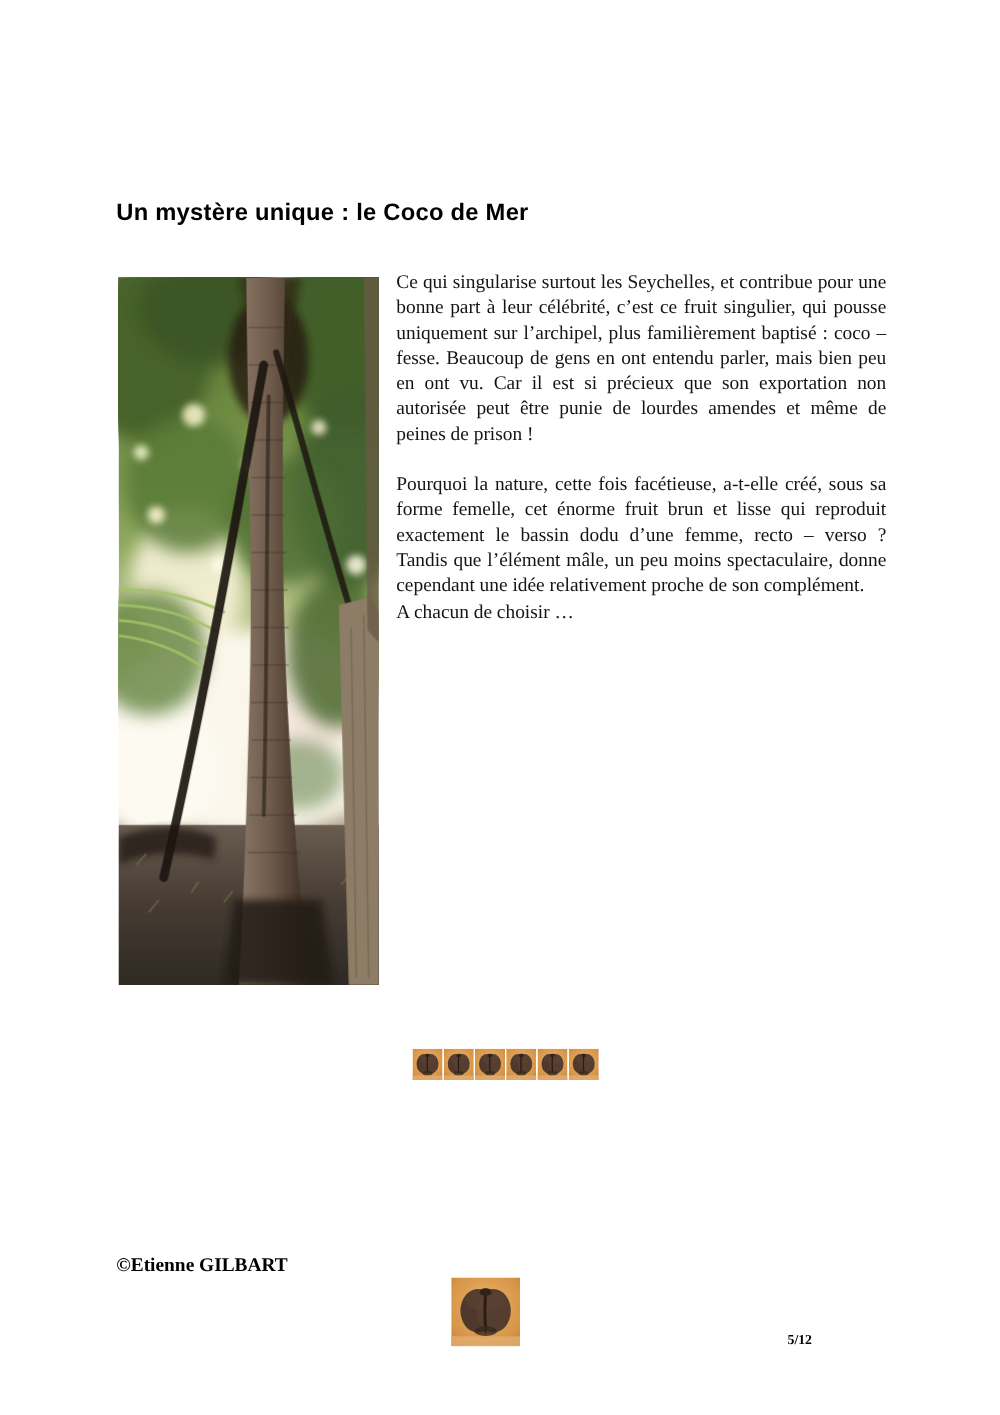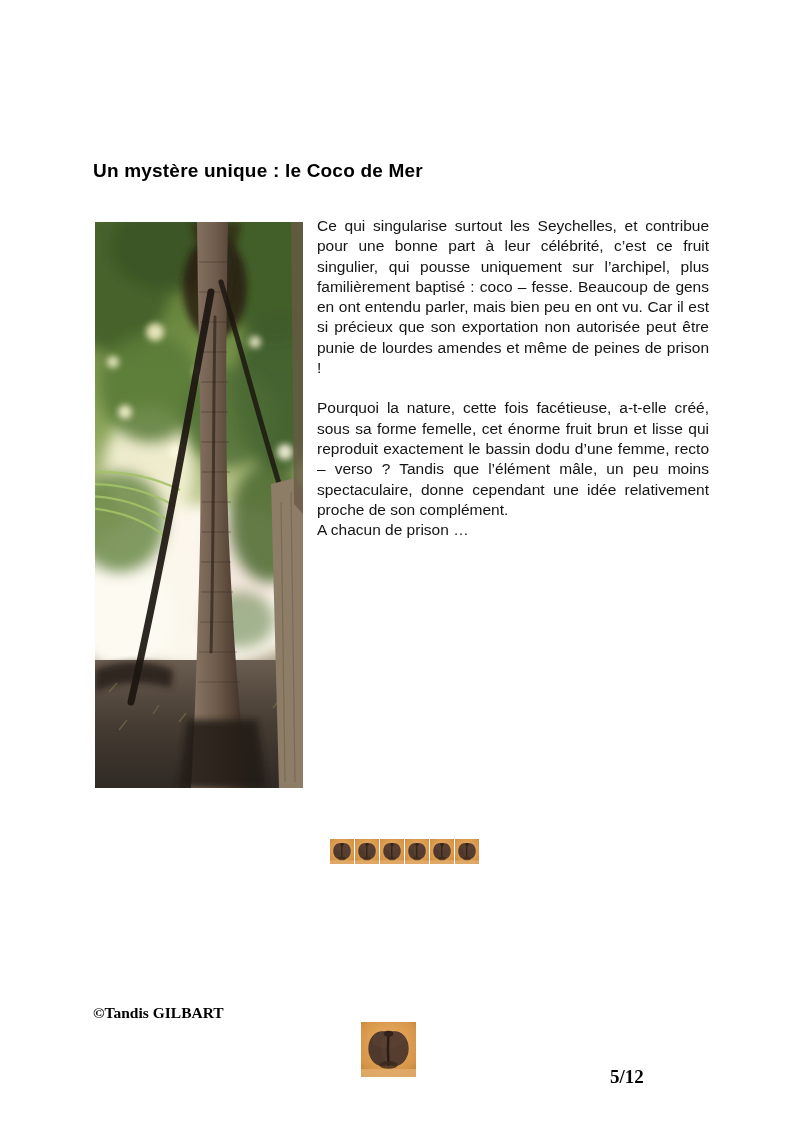--- a/index.html
+++ b/index.html
@@ -14,40 +14,40 @@
   }
   .photo {
     position:absolute; left:95px; top:222px; width:208px; height:566px;
   }
   .photo svg { display:block; width:100%; height:100%; }
   .text-col {
     position:absolute; left:317px; top:216px; width:392px;
     font-size:15.5px; line-height:20.3px; color:#141414;
     text-align:justify;
   }
-  .text-col p { margin:0; }
+  .text-col p { margin:0;font-family:Liberation Serif, serif; }
   .text-col p.gap { margin-bottom:20px; }
   .thumb-row {
     position:absolute; left:330px; top:839px;
     display:flex; gap:1px;
   }
   .thumb { width:24px; height:25px; }
   .thumb svg, .large-coco svg { display:block; width:100%; height:100%; }
   .large-coco {
     position:absolute; left:361px; top:1022px; width:55px; height:55px;
   }
   .credit {
     position:absolute; left:93px; top:1004px;
     font-family:"Liberation Serif", serif; font-weight:bold;
     font-size:15.5px; color:#000; white-space:nowrap;
   }
   .page-num {
-    position:absolute; left:610px; top:1066px;
+    position:absolute; left:630px; top:1066px;
     font-family:"Liberation Serif", serif; font-weight:bold;
-    font-size:19px; color:#000;text-align:right;
+    font-size:11px; color:#000;text-align:right;
   }
 </style>
 </head>
 <body>
 
 <div class="page">
 
   <h1 class="title">Un mystère unique : le Coco de Mer</h1>
 
   <div class="photo">
@@ -167,21 +167,21 @@
         <path d="M186 280 L190 560"></path>
           <path d="M196 270 L200 560"></path>
       </g>
       <path d="M196 0 L208 0 L208 292 L199 282 Z" fill="#6a5a46" opacity="0.75"></path>
     </svg>
   </div>
 
   <div class="text-col">
       <p class="gap">Ce qui singularise surtout les Seychelles, et contribue pour une bonne part à leur célébrité, c’est ce fruit singulier, qui pousse uniquement sur l’archipel, plus familièrement baptisé : coco – fesse. Beaucoup de gens en ont entendu parler, mais bien peu en ont vu. Car il est si précieux que son exportation non autorisée peut être punie de lourdes amendes et même de peines de prison !</p>
       <p>Pourquoi la nature, cette fois facétieuse, a-t-elle créé, sous sa forme femelle, cet énorme fruit brun et lisse qui reproduit exactement le bassin dodu d’une femme, recto – verso ? Tandis que l’élément mâle, un peu moins spectaculaire, donne cependant une idée relativement proche de son complément.</p>
-      <p>A chacun de prison …</p>
+      <p>A chacun de choisir …</p>
     </div>
 
   <div class="thumb-row">
       <div class="thumb">
         <svg viewBox="0 0 30 31" preserveAspectRatio="none">
           <defs>
             <radialGradient id="bgt0" cx="0.5" cy="0.42" r="0.78">
               <stop offset="0" stop-color="#edb369"></stop>
               <stop offset="0.7" stop-color="#d69548"></stop>
               <stop offset="1" stop-color="#b97a35"></stop>
@@ -307,16 +307,16 @@
         <rect y="26.5" width="30" height="4.5" fill="#e2ad6c" opacity="0.85"></rect>
         <ellipse cx="11.6" cy="15" rx="7.6" ry="9.8" fill="#4f382c"></ellipse>
         <ellipse cx="18.4" cy="15" rx="7.6" ry="9.8" fill="#553d2f"></ellipse>
         <ellipse cx="15" cy="10" rx="9" ry="5" fill="#5d4434" opacity="0.55"></ellipse>
         <path d="M15 5.2 C14.6 11 14.6 19 15 24.8" stroke="#2b1d15" stroke-width="1.3" fill="none"></path>
         <ellipse cx="15" cy="6.6" rx="2.6" ry="1.7" fill="#33221a"></ellipse>
         <ellipse cx="15" cy="24.2" rx="5" ry="2.2" fill="#3a281e" opacity="0.8"></ellipse>
       </svg>
     </div>
 
-  <div class="credit">©Tandis GILBART</div>
+  <div class="credit">©Etienne GILBART</div>
   <div class="page-num">5/12</div>
 
 </div>
 
 </body></html>

